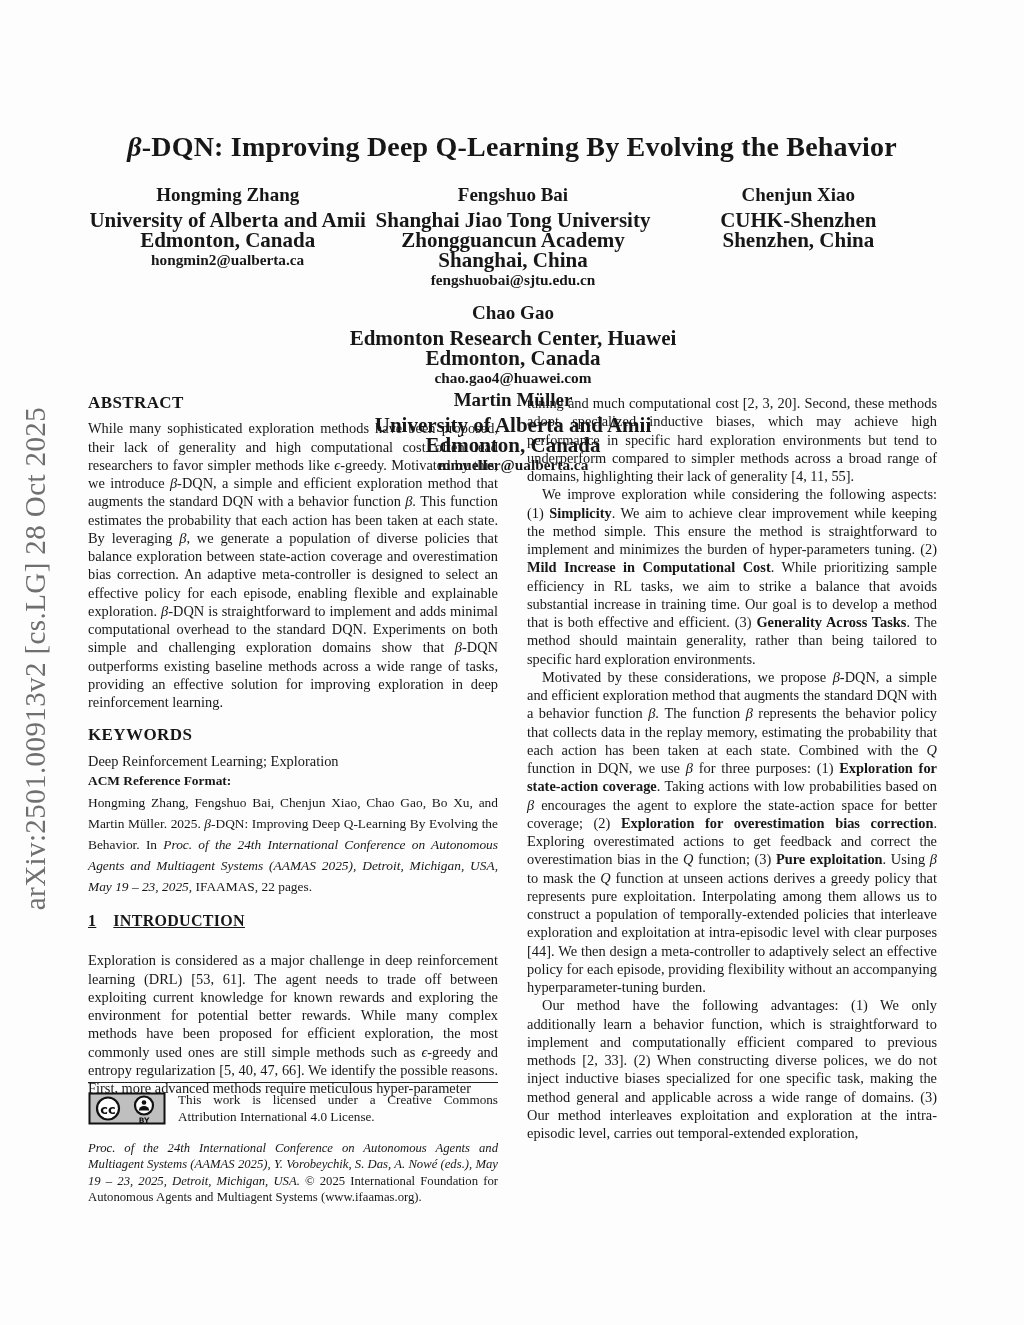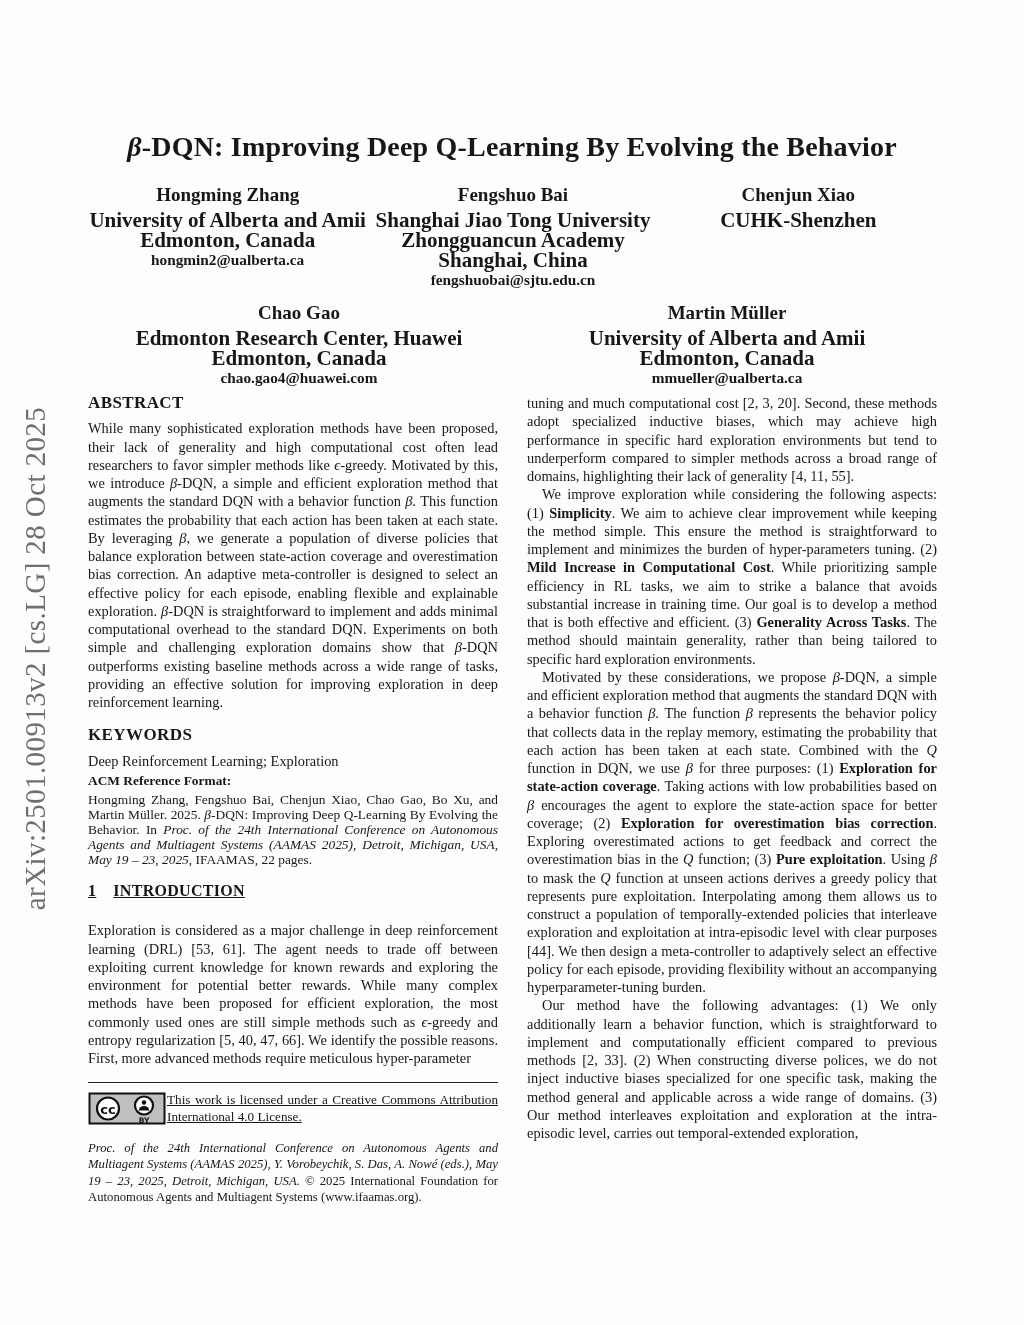--- a/index.html
+++ b/index.html
@@ -28,21 +28,21 @@
 
   .paper-title {
     position:absolute; top:131px; left:0; width:1024px;
     text-align:center;
     font-size:28px; font-weight:bold;
     letter-spacing:0.2px;
   }
 
   .authors-row { position:absolute; left:85px; width:856px; display:flex;font-weight:bold; }
   .row1 { top:183px; }
-  .row2 { top:301px; }
+  .row2 { top:301px;flex-direction:column; }
   .author { flex:1; text-align:center; }
   .author .name { font-size:19px; line-height:24px; margin-bottom:3px; }
   .author .aff  { font-size:21px; line-height:20px; }
   .author .email{ font-size:15.3px; line-height:20px; }
 
   .col {
     position:absolute; top:394px; width:410px;
     font-size:14.4px; line-height:18.25px;
     text-align:justify;
   }
@@ -58,28 +58,28 @@
     font-size:16px; font-weight:bold; letter-spacing:0.3px;
     margin:15px 0 21px 0;
     text-decoration:underline;
   }
   .sec-num-h .num { margin-right:17px; }
 
   p { margin:0; }
   .indent { text-indent:15px; }
 
   .acm-h { font-size:13.4px; font-weight:bold; margin-bottom:2px; }
-  .acm-body { font-size:13.4px; line-height:15px; }
+  .acm-body { font-size:13.4px; line-height:21px; }
   .kw-line { margin-bottom:2px; }
 
   .footer-left {
     position:absolute; left:88px; top:1082px; width:410px;
   }
   .footer-rule { border:0; border-top:1.2px solid #222; margin:0 0 8px 0; }
-  .license-row { display:flex; gap:1px; align-items:flex-end;text-decoration:underline; }
+  .license-row { display:flex; gap:12px; align-items:flex-end; }
   .license-text {
     flex:1; font-size:13.2px; line-height:17px; text-align:justify;
   }
   .footnote {
     margin-top:15px; font-size:12.7px; line-height:16.4px; text-align:justify;
   }
 </style>
 </head>
 <body>
 
@@ -99,20 +99,21 @@
   <div class="author">
     <div class="name">Fengshuo Bai</div>
     <div class="aff">Shanghai Jiao Tong University</div>
     <div class="aff">Zhongguancun Academy</div>
     <div class="aff">Shanghai, China</div>
     <div class="email">fengshuobai@sjtu.edu.cn</div>
   </div>
   <div class="author">
     <div class="name">Chenjun Xiao</div>
     <div class="aff">CUHK-Shenzhen</div>
+    <div class="aff">Shenzhen, China</div>
   </div>
 </div>
 
 <div class="authors-row row2">
   <div class="author">
     <div class="name">Chao Gao</div>
     <div class="aff">Edmonton Research Center, Huawei</div>
     <div class="aff">Edmonton, Canada</div>
     <div class="email">chao.gao4@huawei.com</div>
   </div>

